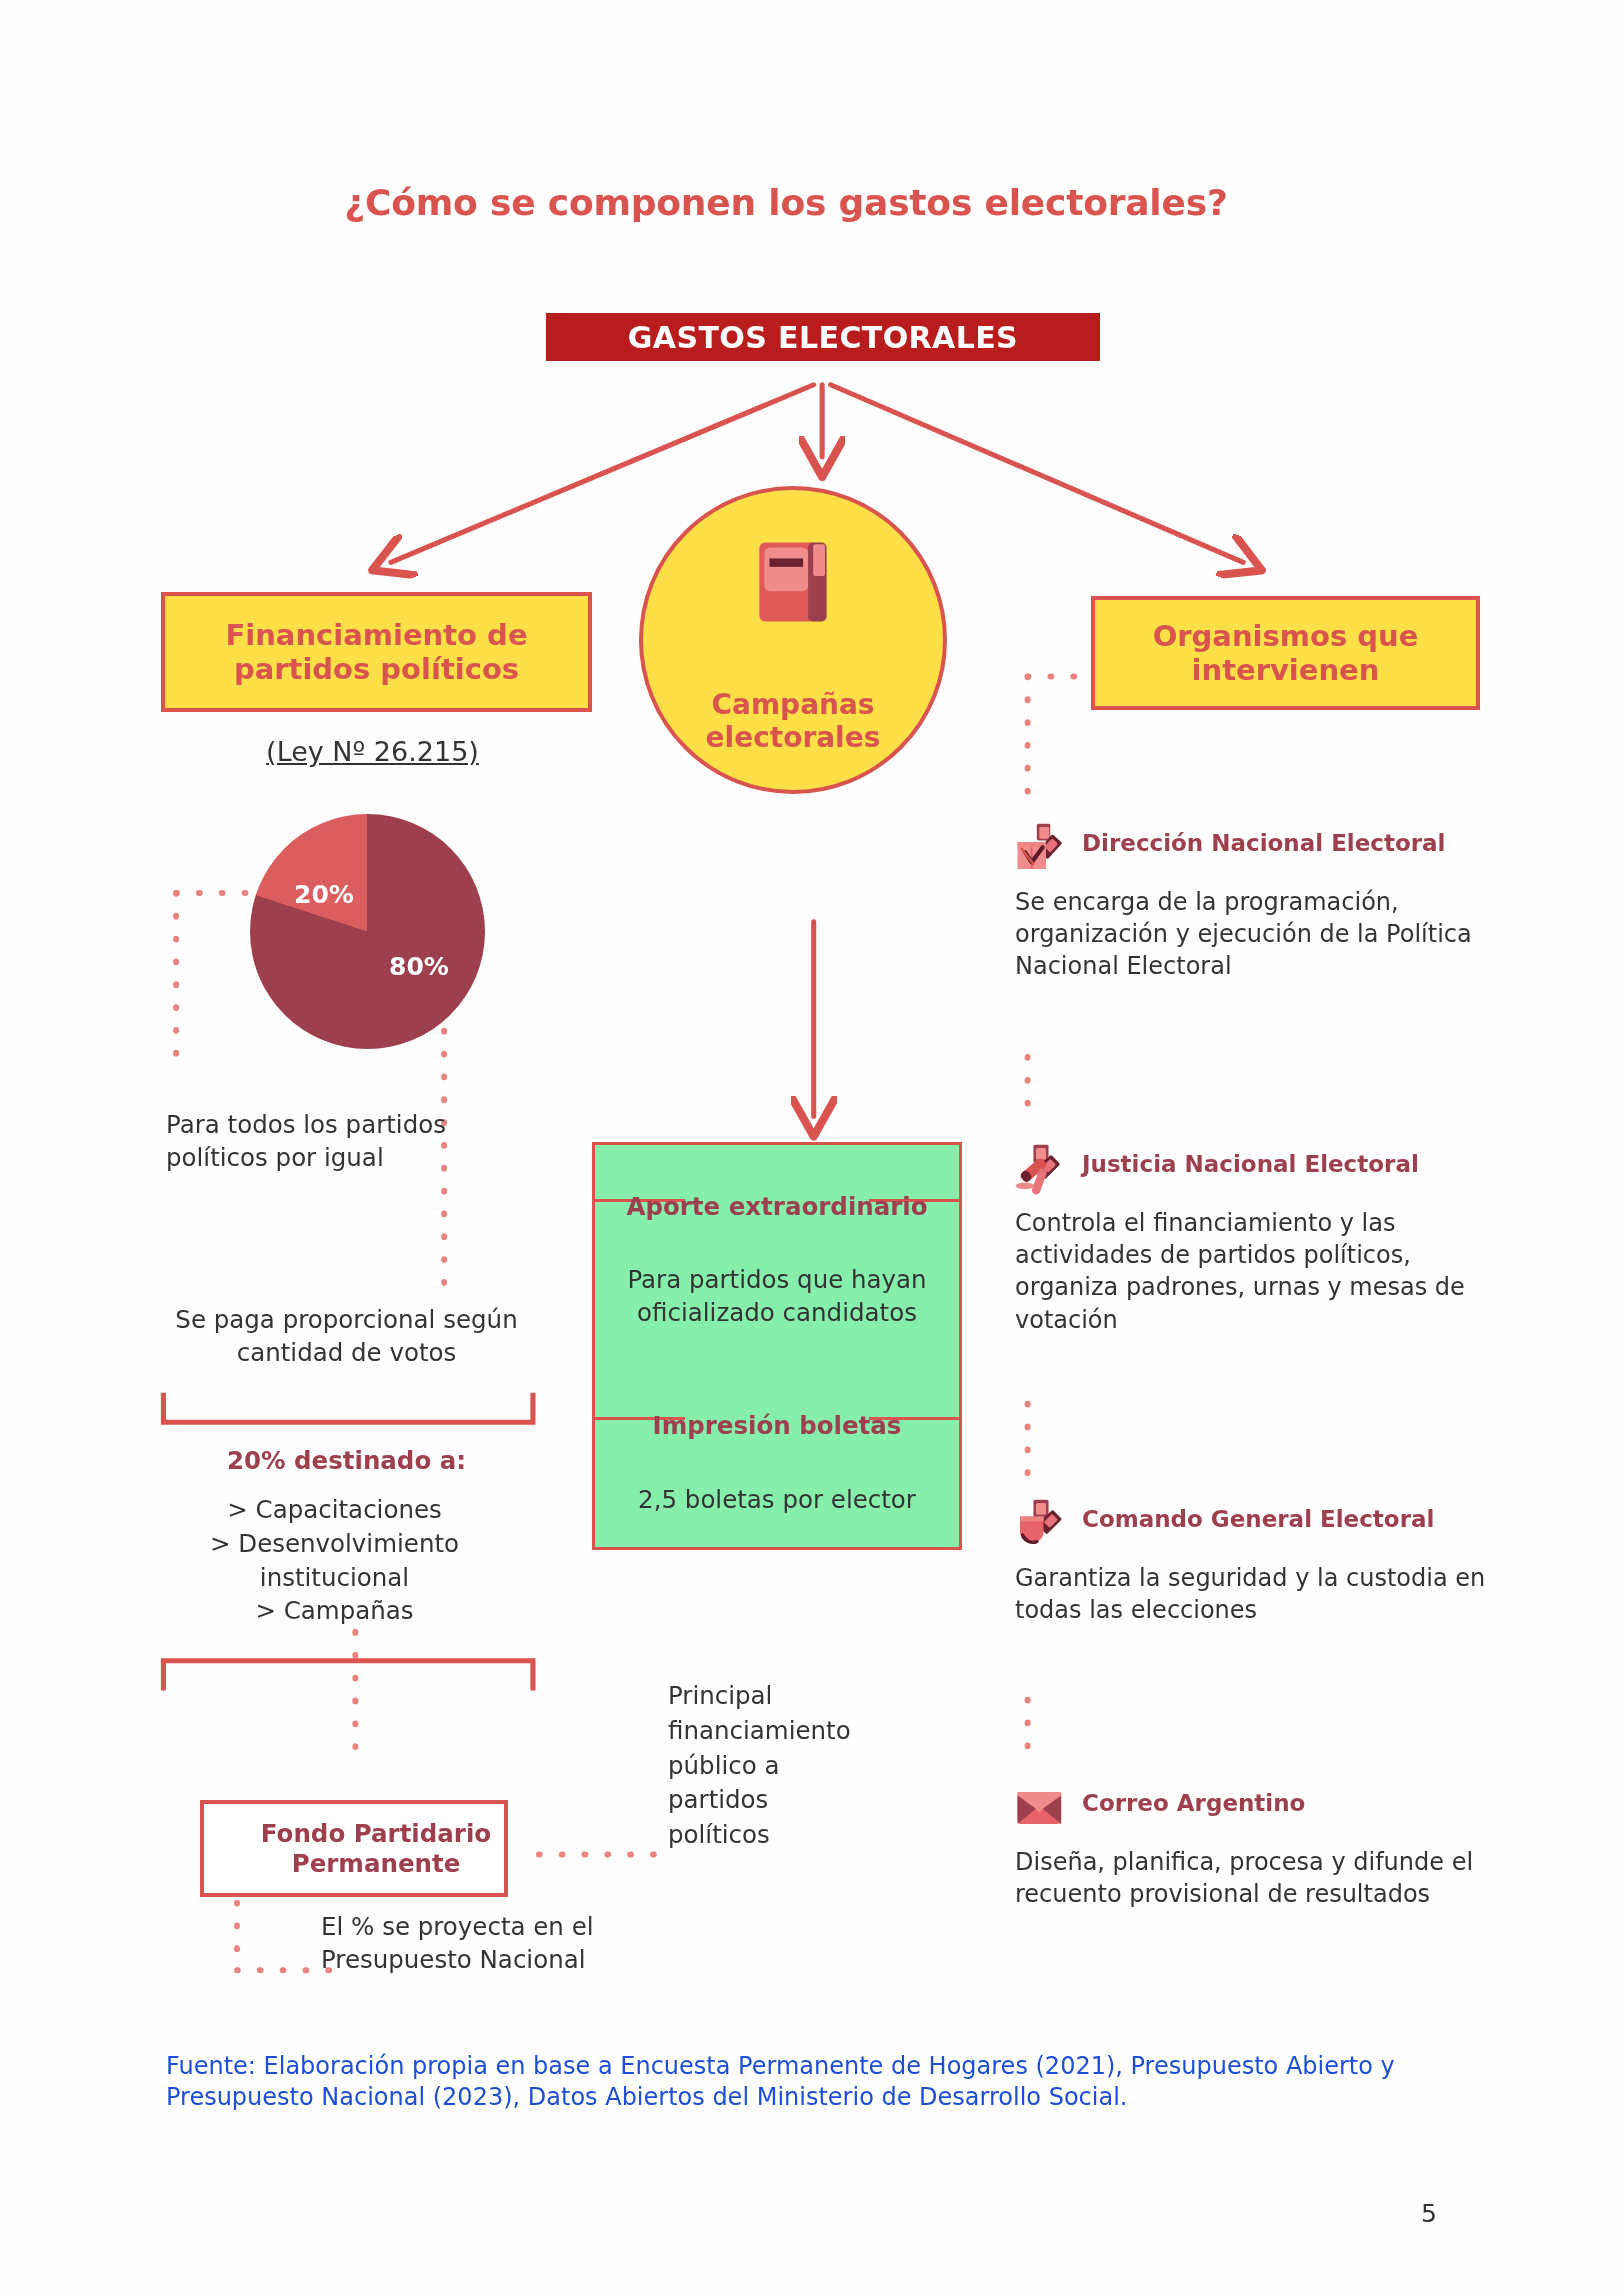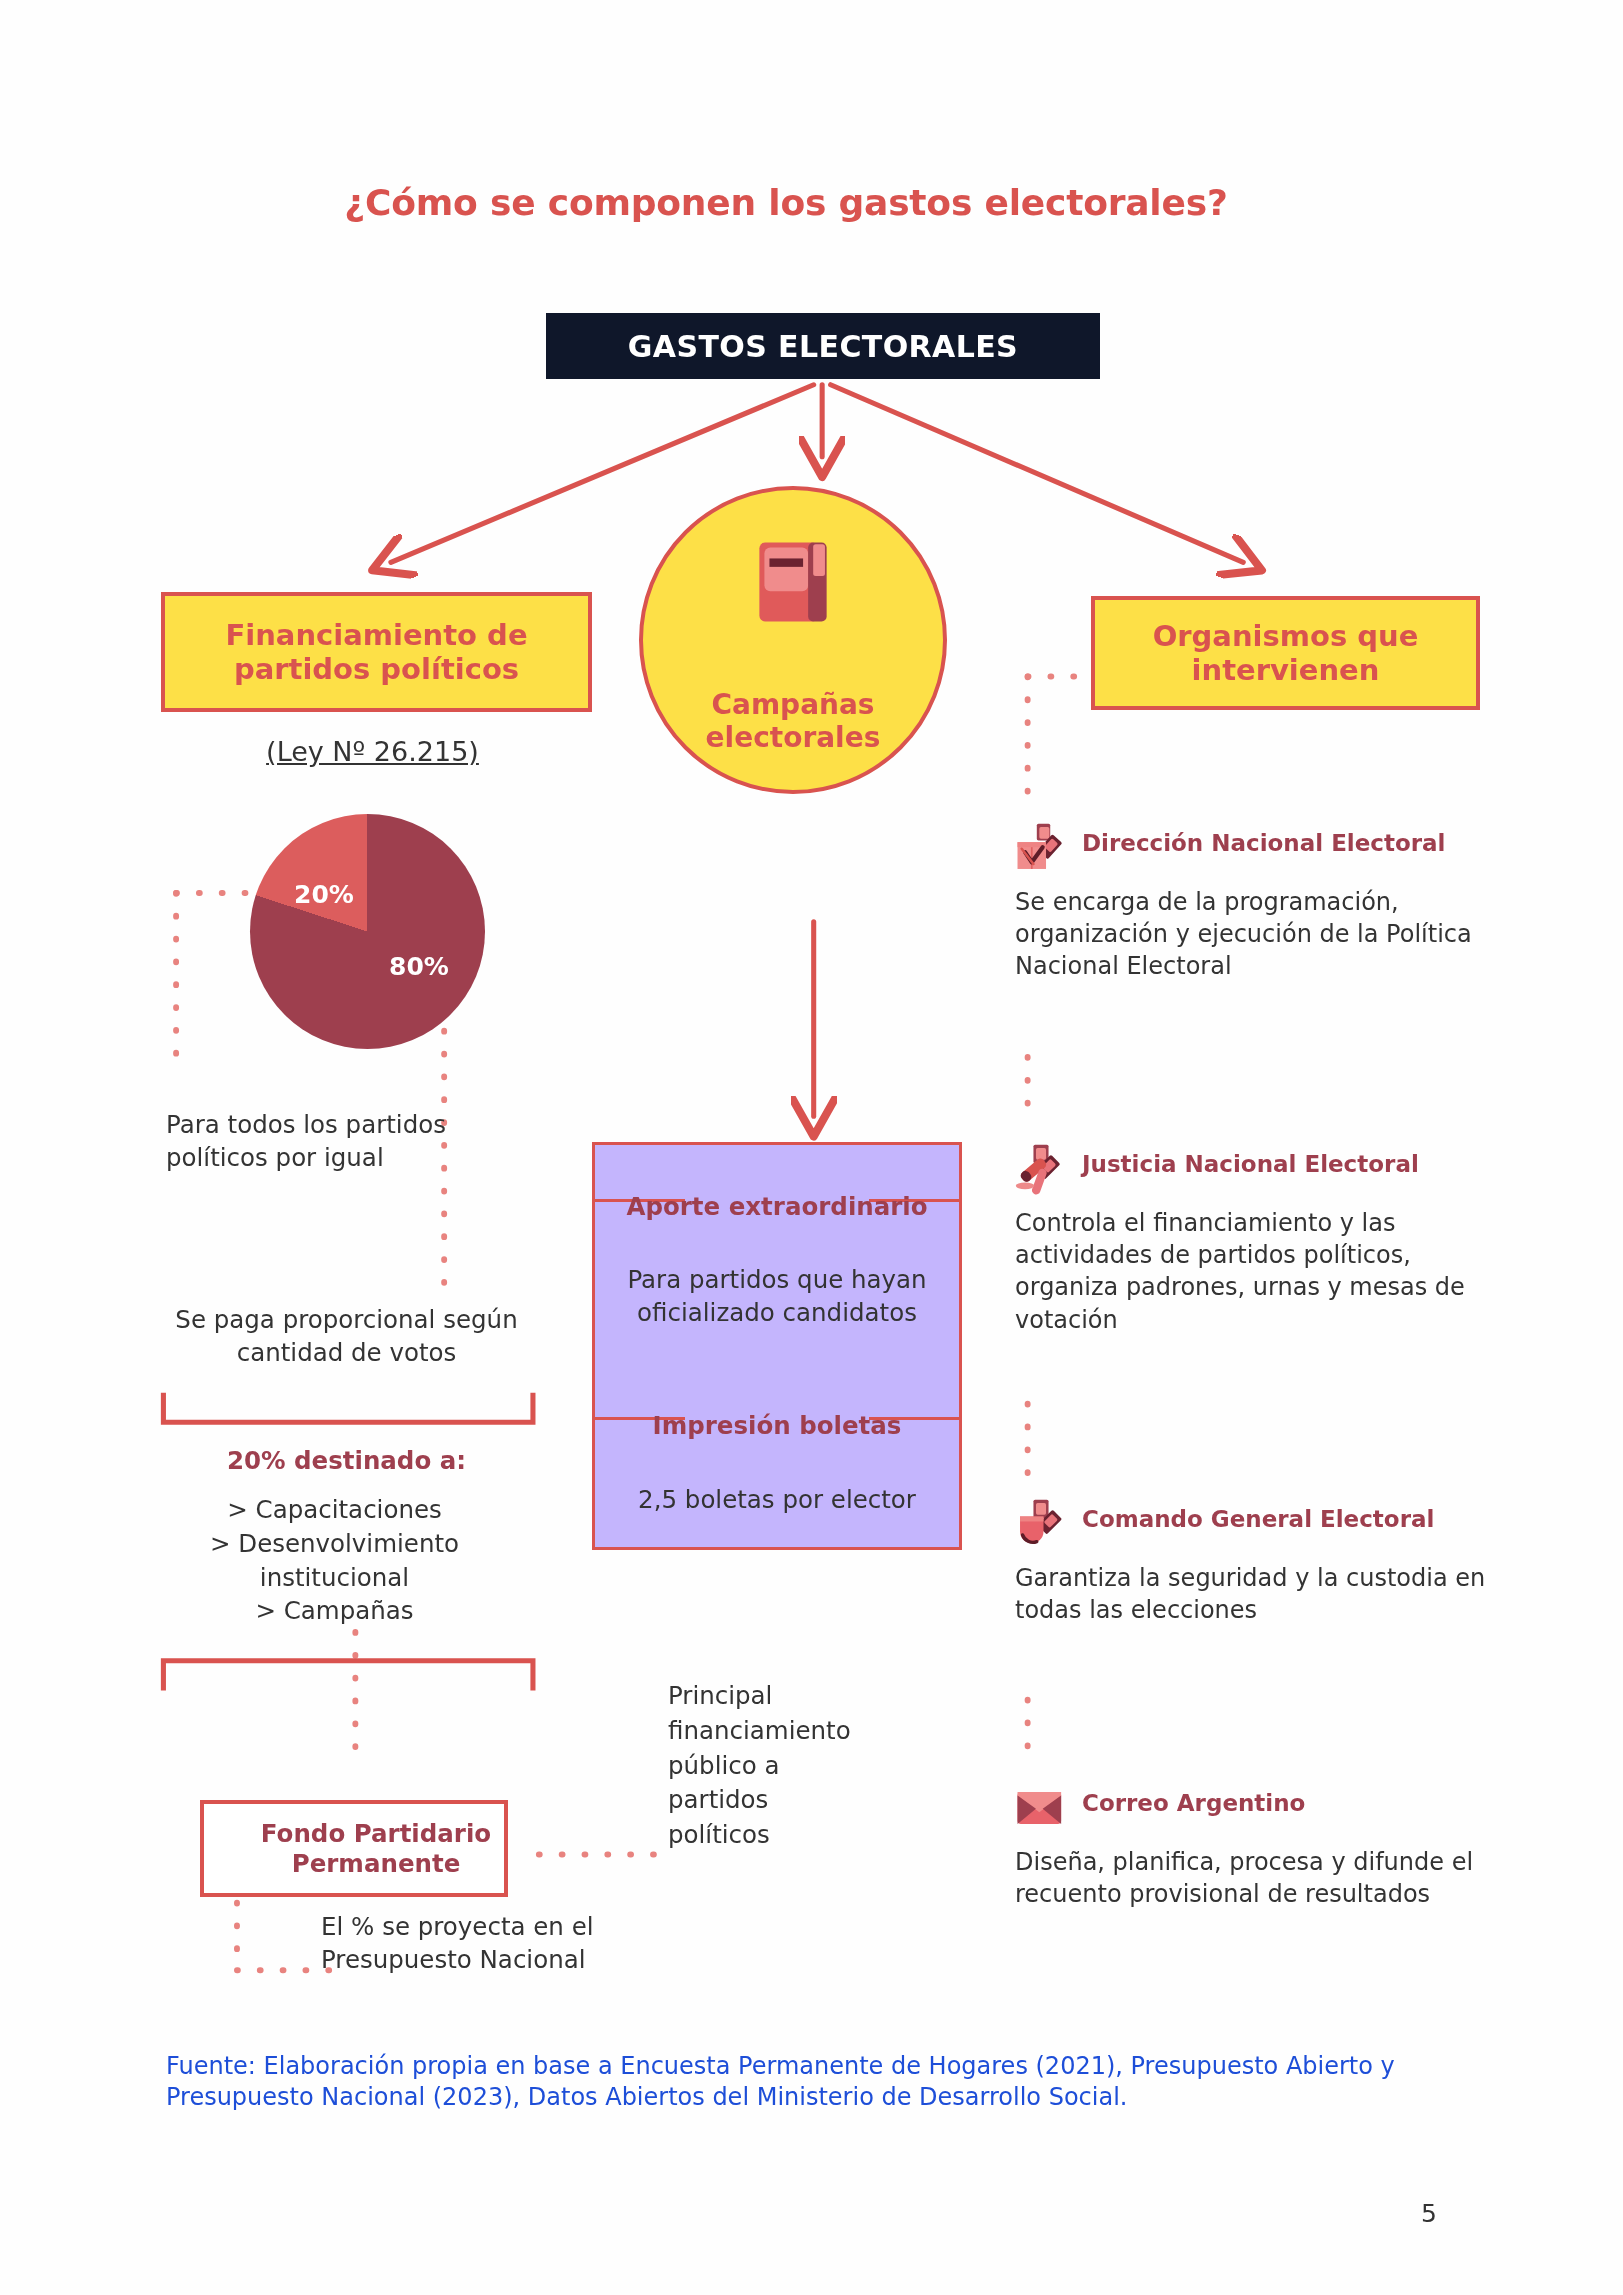--- a/index.html
+++ b/index.html
@@ -33,22 +33,22 @@
     color: #D9534F;
     letter-spacing: -0.2px;
   }
 
   
   #root-box {
     position: absolute;
     top: 313px;
     left: 546px;
     width: 554px;
-    height: 66px;
-    background: #0f172a;
+    height: 48px;
+    background: #b91c1c;
     display: flex;
     align-items: center;
     justify-content: center;
   }
   #root-box .label {
     color: #ffffff;
     font-size: 30px;
     font-weight: bold;
     letter-spacing: 0.4px;
   }
@@ -223,21 +223,21 @@
   }
 
   
   #box-center {
     position: absolute;
     top: 1142px;
     left: 592px;
     width: 364px;
     height: 402px;
     border: 3.4px solid #D9534F;
-    background: #c4b5fd;
+    background: #86efac;
   }
   .center-heading {
     position: absolute;
     left: 0;
     width: 100%;
     text-align: center;
     font-size: 24.5px;
     font-weight: bold;
     color: #9E3F4E;
     line-height: 1.2;

